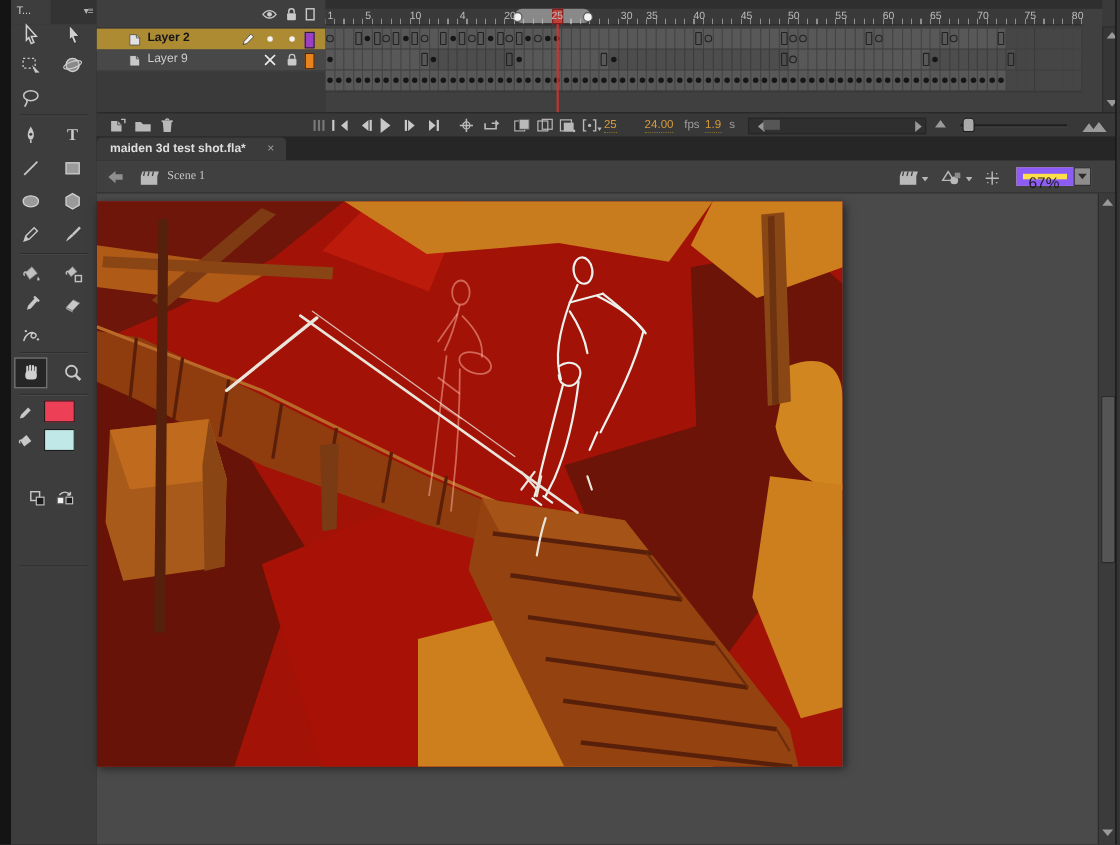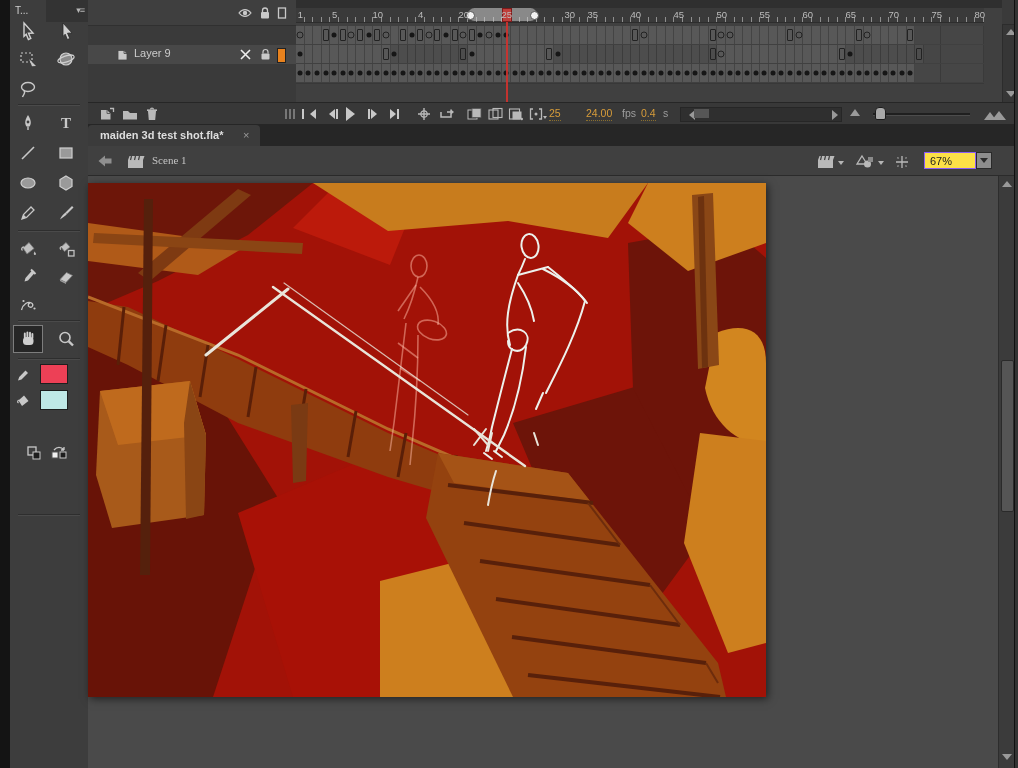--- a/index.html
+++ b/index.html
@@ -71,22 +71,22 @@
   .slider-knob{position:absolute;left:787px;top:4px;width:9px;height:11px;background:#a9a9a9;border-radius:4px 4px 2px 2px;border:1px solid #1c1c1c;}
   .tri-up-s{width:0;height:0;border-left:5px solid transparent;border-right:5px solid transparent;border-bottom:7px solid #9a9a9a;}
   .mountains{position:absolute;left:894px;top:6px;}
   
   #tabbar{left:88px;top:124px;width:930px;height:22px;background:#262626;}
   .doc-tab{position:absolute;left:0;top:1px;width:172px;height:21px;background:#3b3b3b;border-radius:4px 4px 0 0;}
   .doc-title{position:absolute;left:12px;top:4px;font-size:11px;font-weight:bold;color:#dedede;}
   .doc-close{position:absolute;left:155px;top:4px;font-size:11px;color:#9a9a9a;}
   #editbar{left:88px;top:146px;width:930px;height:30px;background:#404040;border-bottom:1px solid #2b2b2b;box-sizing:border-box;}
   .scene-label{position:absolute;left:64px;top:8px;font-size:11px;color:#c4c4c4;font-family:Liberation Serif, serif;}
-  .zoom-box{position:absolute;left:836px;top:6px;width:52px;height:17px;background:#fde047;border:1px solid #8b5cf6;
-            font-size:11px;color:#1d1d1d;line-height:16px;padding-left:5px;box-sizing:border-box;}
+  .zoom-box{position:absolute;left:836px;top:6px;width:52px;height:17px;background:#fde047;border:6px solid #8b5cf6;
+            font-size:14px;color:#1d1d1d;line-height:16px;padding-left:5px;box-sizing:border-box;}
   .zoom-btn{position:absolute;left:888px;top:6px;width:16px;height:17px;background:#8d8d8d;border:1px solid #2a2a2a;
             box-sizing:border-box;display:flex;align-items:center;justify-content:center;}
   .dd-tri{width:0;height:0;border-left:4px solid transparent;border-right:4px solid transparent;border-top:5px solid #2b2b2b;}
   .ddm{width:0;height:0;border-left:3px solid transparent;border-right:3px solid transparent;border-top:4px solid #b5b5b5;margin-left:2px;margin-top:8px;}
   
   #stage{left:88px;top:176px;width:930px;height:592px;background:#4a4a4a;}
   #canvas{position:absolute;left:0;top:7px;width:678px;height:514px;box-shadow:2px 2px 8px rgba(0,0,0,0.55);}
   .vscroll{position:absolute;left:910px;top:0;width:16px;height:592px;background:#3b3b3b;border-left:1px solid #2d2d2d;}
   .vthumb{position:absolute;left:2px;top:184px;width:11px;height:150px;background:#555;border:1px solid #2a2a2a;border-radius:2px;}
   .scroll-arrow{position:absolute;left:3px;width:0;height:0;border-left:5px solid transparent;border-right:5px solid transparent;}
@@ -273,20 +273,41 @@
               <path d="M4.5 6 L4.5 4.5 a2.5 2.5 0 0 1 5 0 L9.5 6" fill="none" stroke="#c9c9c9" stroke-width="1.3"></path>
             </svg>
         </div>
         <div class="lcell" style="left:186px;top:5px;">
           <svg class="ic" width="12" height="14">
               <rect x="2.5" y="2" width="7" height="10" fill="none" stroke="#c9c9c9" stroke-width="1.3"></rect>
             </svg>
         </div>
       </div>
 
+      <div class="lrow sel" style="top:26px;">
+        <div class="lcell" style="left:26px;">
+          <svg class="ic" width="14" height="14">
+              <path d="M3 2.5 L9 2.5 L12 5.5 L12 12 L3 12 Z" fill="#e2e2e2" stroke="#555" stroke-width="0.8"></path>
+              <path d="M9 2.5 L9 5.5 L12 5.5" fill="none" stroke="#555" stroke-width="0.8"></path>
+            </svg>
+        </div>
+        <span class="lname">Layer 2</span>
+        <div class="lcell" style="left:129px;">
+          <svg class="ic" width="15" height="15">
+              <path d="M3 12.5 L4 9.5 L10 3 L12.5 5.5 L6.5 11.5 Z" fill="#f4f4f4" stroke="#333" stroke-width="0.7"></path>
+            </svg>
+        </div>
+        <div class="lcell" style="left:149px;">
+            <span class="wdot"></span>
+          </div>
+        <div class="lcell" style="left:169px;">
+            <span class="wdot"></span>
+          </div>
+        <div class="lswatch" style="background: rgb(157, 63, 196);"></div>
+      </div>
 
       <div class="lrow" style="top:45px;">
         <div class="lcell" style="left:26px;">
           <svg class="ic" width="14" height="14">
               <path d="M3 2.5 L9 2.5 L12 5.5 L12 12 L3 12 Z" fill="#c9c9c9" stroke="#444" stroke-width="0.8"></path>
               <path d="M9 2.5 L9 5.5 L12 5.5" fill="none" stroke="#444" stroke-width="0.8"></path>
             </svg>
         </div>
         <span class="lname">Layer 9</span>
         <div class="lcell" style="left:149px;">
@@ -900,21 +921,21 @@
       <div class="sb" style="left:440px;">
         <svg class="ic" width="20" height="16">
             <path d="M5 3 L2.5 3 L2.5 13 L5 13 M11 3 L13.5 3 L13.5 13 L11 13" fill="none" stroke="#b9b9b9" stroke-width="1.3"></path>
             <circle cx="8" cy="8" r="1.5" fill="#b9b9b9"></circle>
             <path d="M15 10 L19 10 L17 13 Z" fill="#b9b9b9"></path>
           </svg>
       </div>
       <span class="num abs" style="left:461px;top:4px;">25</span>
       <span class="num abs" style="left:498px;top:4px;">24.00</span>
       <span class="unit abs" style="left:531px;top:4px;">fps</span>
-      <span class="num abs" style="left:553px;top:4px;">0.4</span>
+      <span class="num abs" style="left:553px;top:4px;">1.9</span>
       <span class="unit abs" style="left:572px;top:4px;">s</span>
       <div class="hscroll">
         <span class="tl-left abs" style="left:3px;top:2px;border-right-color:#999;"></span>
         <div class="hthumb"></div>
         <span class="tl-right abs" style="right:3px;top:2px;border-left-color:#999;"></span>
       </div>
       <div class="abs" style="left:762px;top:6px;">
           <span class="tri-up-s" style="display:block;"></span>
         </div>
       <div class="slider-line"></div>

